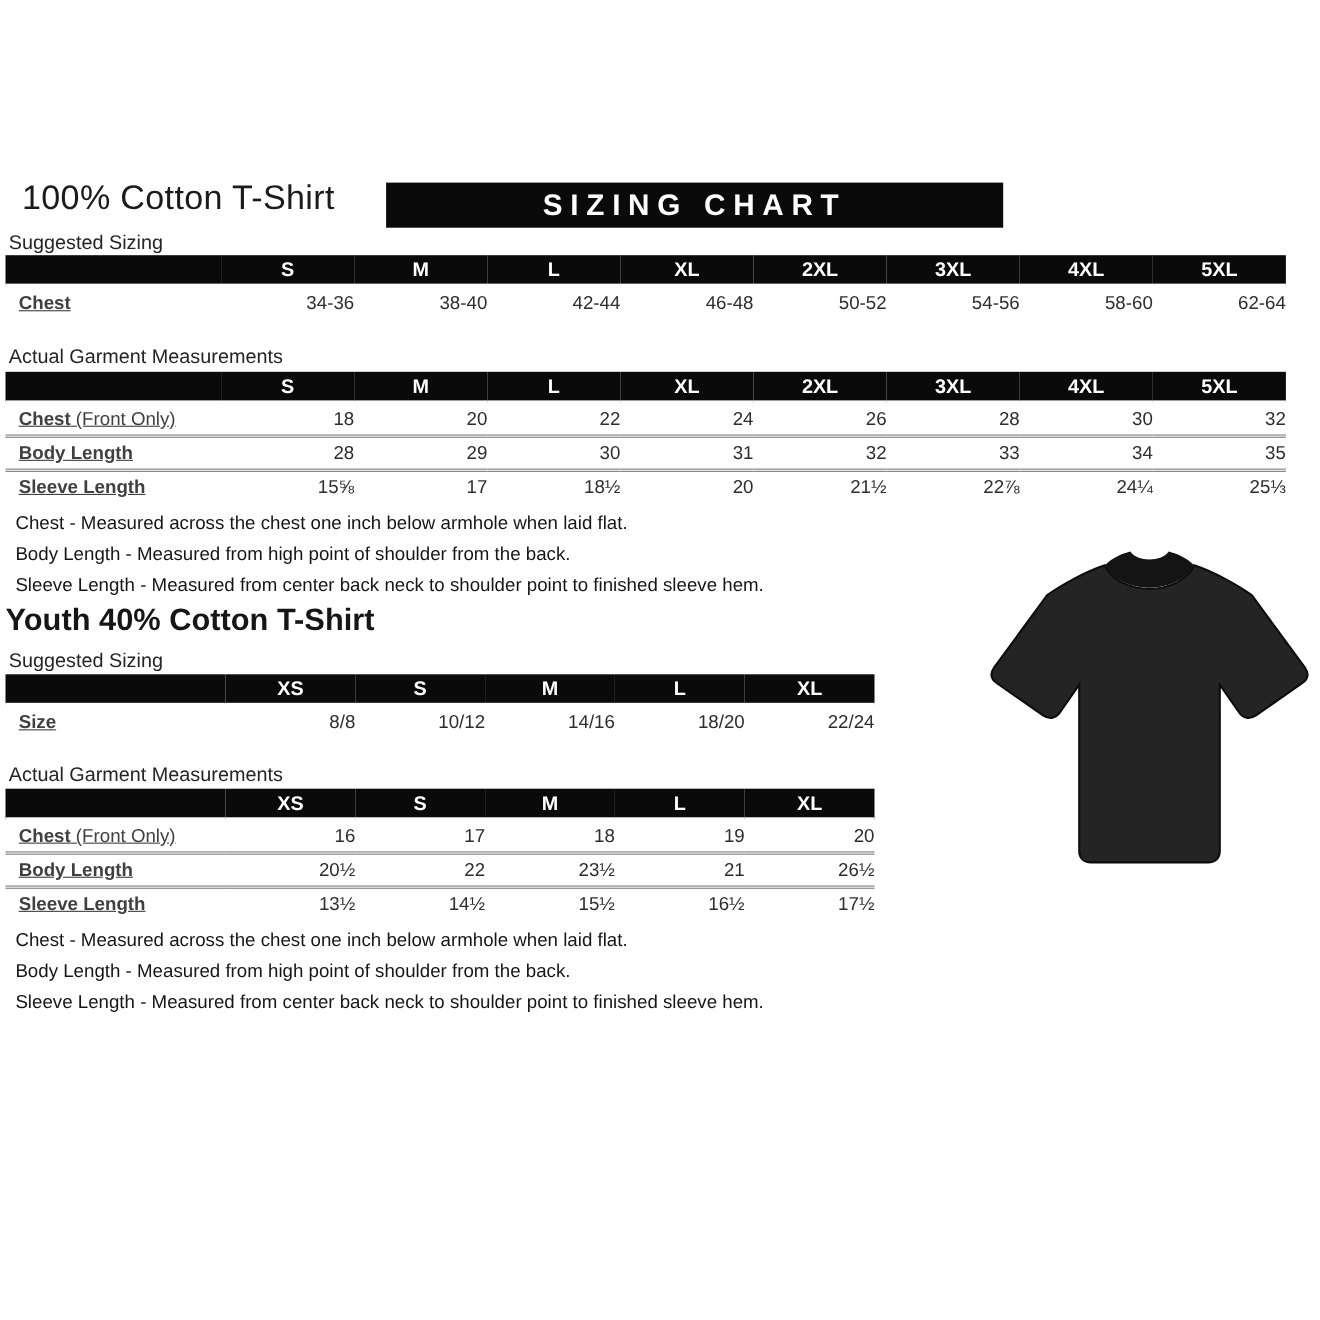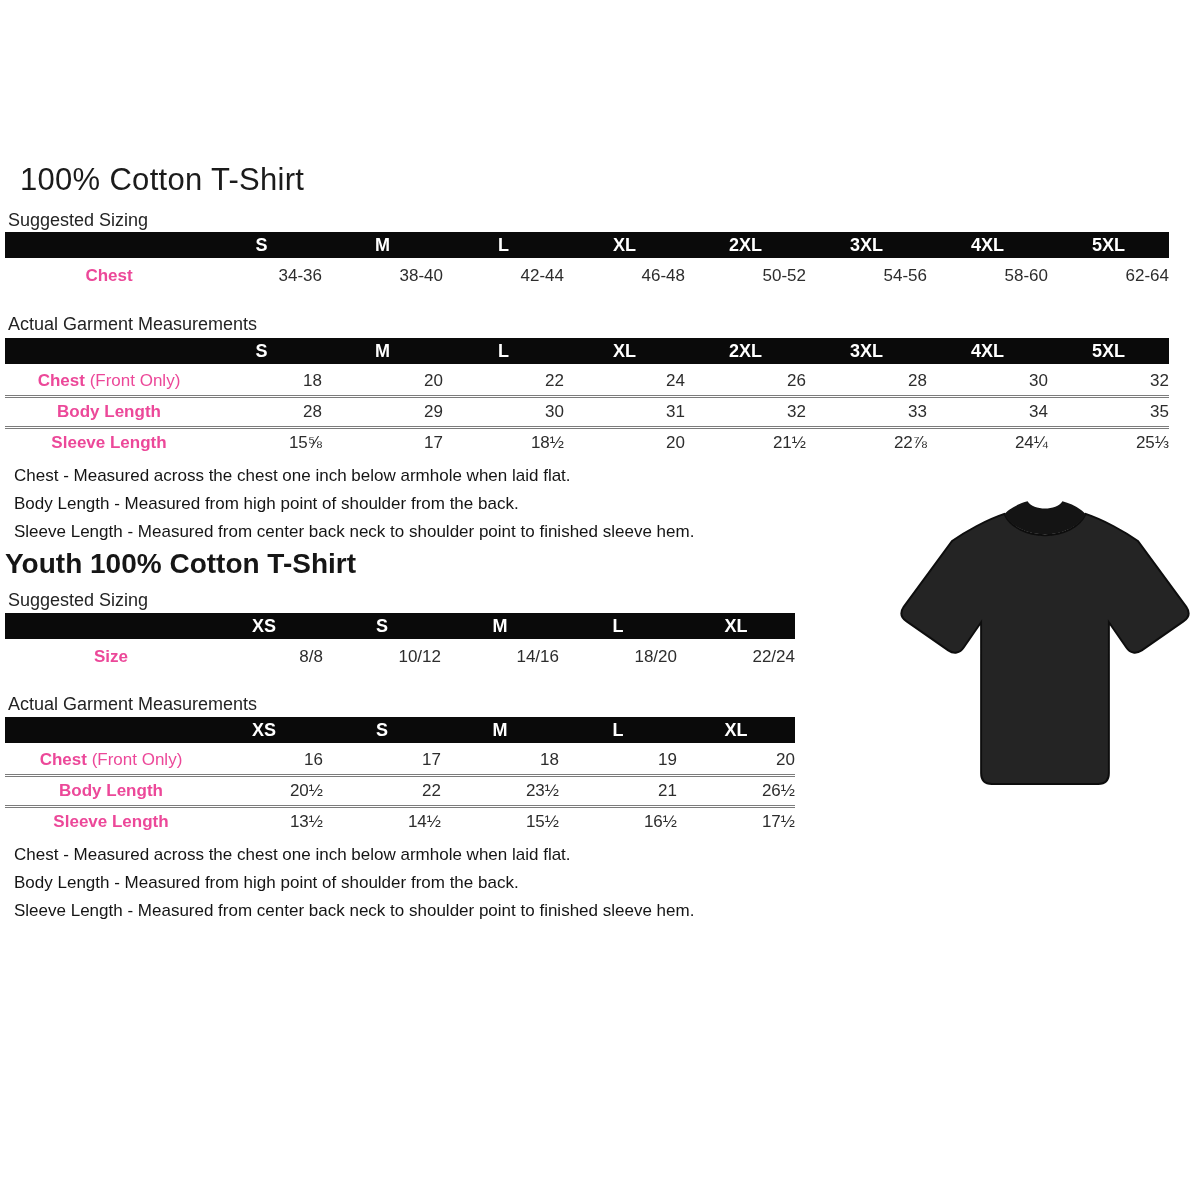--- a/index.html
+++ b/index.html
@@ -12,36 +12,37 @@
           display:flex;align-items:center;justify-content:center;
           font-size:27px;font-weight:700;letter-spacing:7px;}
   .youth-title{left:5px;top:548px;font-size:28px;font-weight:700;color:#161616;}
 
   .seclabel{font-size:18px;color:#242424;}
 
   table.sz{position:absolute;border-collapse:collapse;table-layout:fixed;}
   table.sz th{background:#0a0a0a;color:#ffffff;font-size:18px;font-weight:700;
               height:26px;padding:0;text-align:center;border-bottom:3px solid #ffffff;}
   table.sz td{font-size:17px;color:#2d2d2d;text-align:right;height:28px;padding:0;}
-  table.sz td.rowlbl{text-align:center;padding-left:12px;color:#ec4899;}
+  table.sz td.rowlbl{text-align:left;padding-left:12px;color:#404040;text-decoration:underline;}
   table.sz td.rowlbl .b{font-weight:700;}
   table.sz.lines tbody tr + tr td{border-top:3px double #7c7c7c;}
   table.sz.tall td{height:30px;}
 
   .notes{font-size:17px;color:#151515;line-height:28px;}
   .notes div{white-space:nowrap;}
 
   .tshirt{left:894px;top:488px;width:302px;height:318px;}
 </style>
 </head>
 <body>
 
 <div class="page">
 
   <div class="abs title">100% Cotton T-Shirt</div>
+  <div class="abs banner">SIZING CHART</div>
 
   <div class="abs seclabel" style="left:8px;top:210px;">Suggested Sizing</div>
 
   <table class="sz tall" style="left:5px;top:232px;">
     <colgroup>
       <col style="width:196px">
         <col style="width:121px">
         <col style="width:121px">
         <col style="width:121px">
         <col style="width:121px">
@@ -141,21 +142,21 @@
       </tr>
     </tbody>
   </table>
 
   <div class="abs notes" style="left:14px;top:462px;">
     <div>Chest - Measured across the chest one inch below armhole when laid flat.</div>
     <div>Body Length - Measured from high point of shoulder from the back.</div>
     <div>Sleeve Length - Measured from center back neck to shoulder point to finished sleeve hem.</div>
   </div>
 
-  <div class="abs youth-title">Youth 100% Cotton T-Shirt</div>
+  <div class="abs youth-title">Youth 40% Cotton T-Shirt</div>
 
   <div class="abs seclabel" style="left:8px;top:590px;">Suggested Sizing</div>
 
   <table class="sz tall" style="left:5px;top:613px;">
     <colgroup>
       <col style="width:200px">
         <col style="width:118px">
         <col style="width:118px">
         <col style="width:118px">
         <col style="width:118px">

